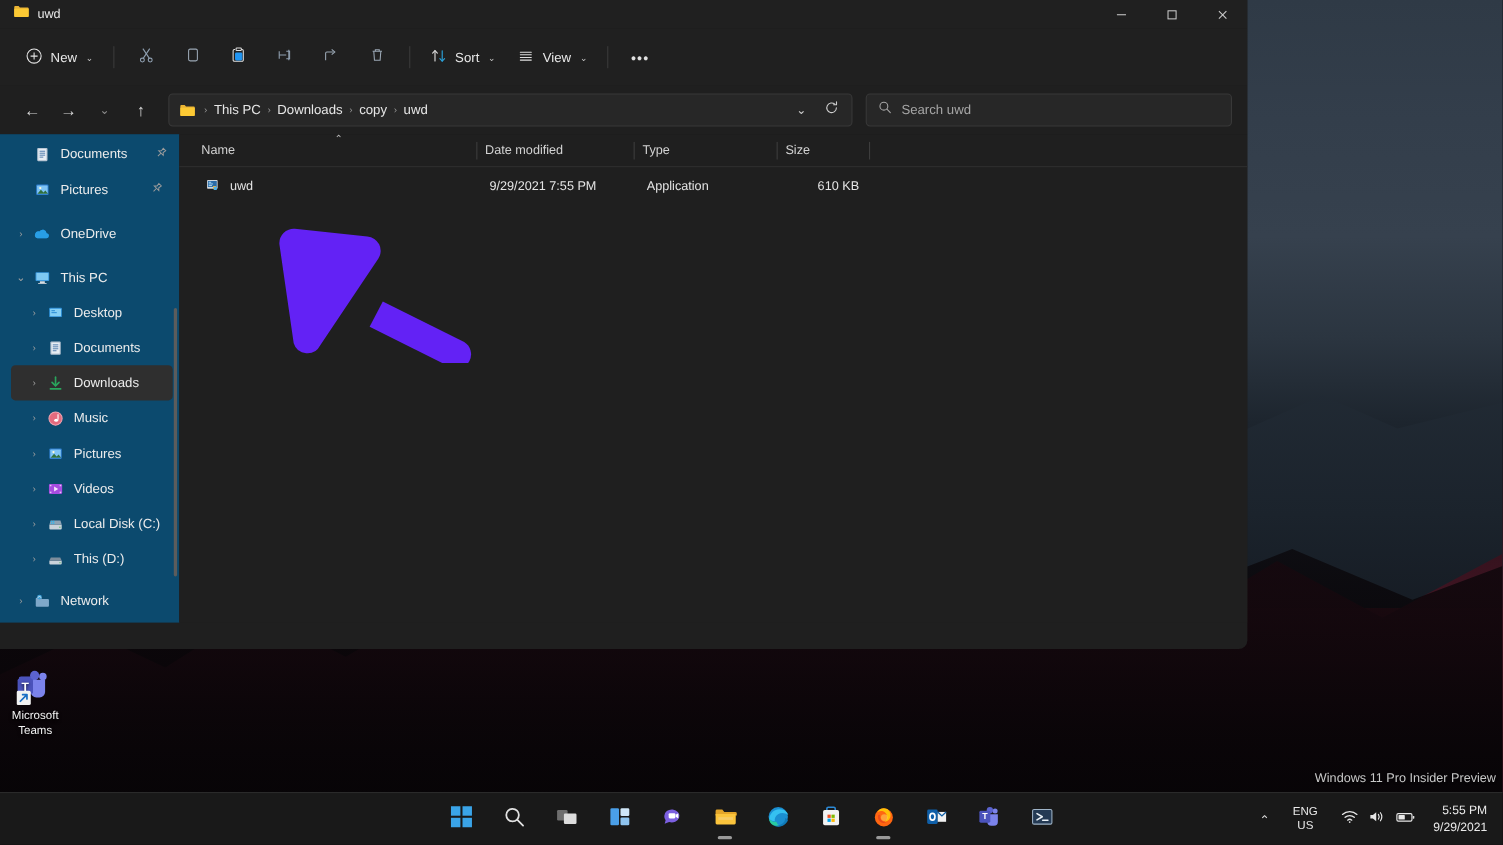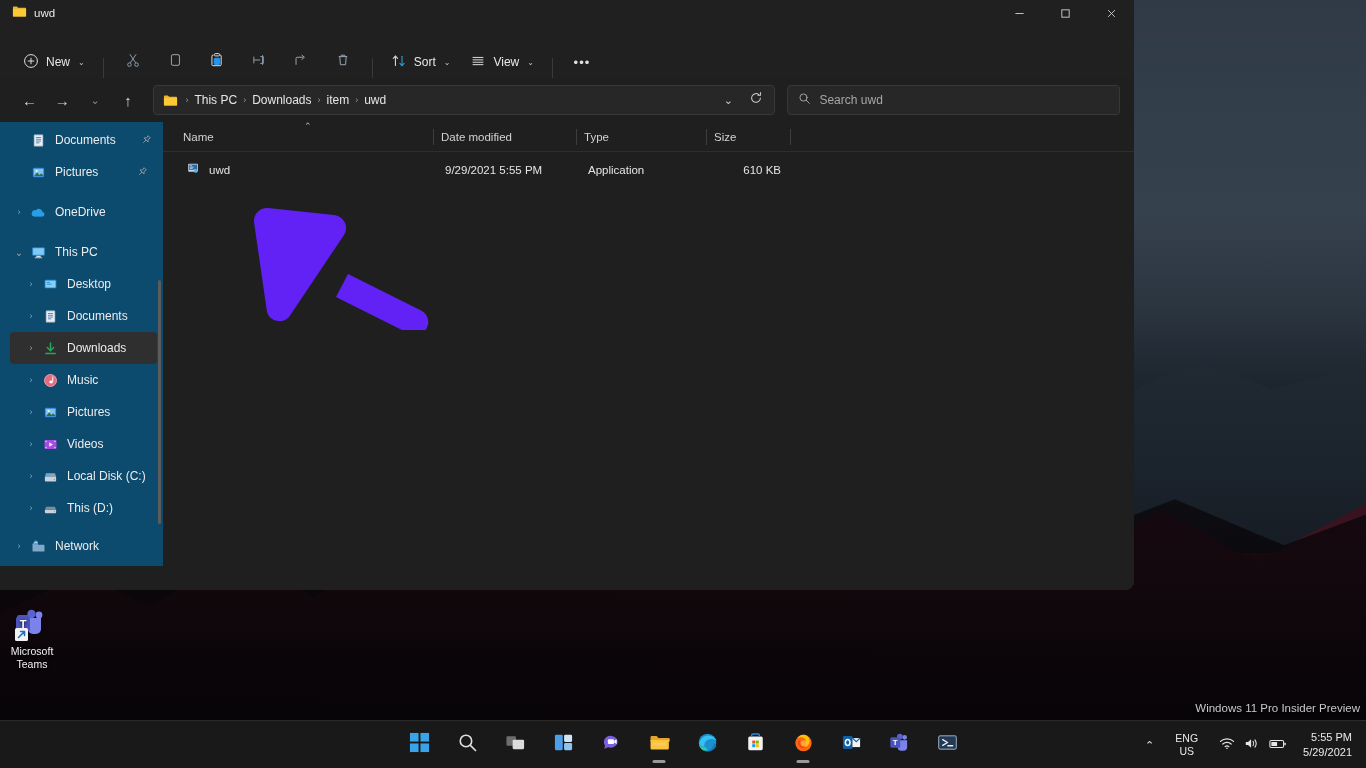--- a/index.html
+++ b/index.html
@@ -83,21 +83,21 @@
   #titlebar .tab-area { display:flex; align-items:center; gap:7px; padding-left:12px; }
   #titlebar .title-text { font-size:11.5px; color:#e8e8e8; }
   .win-controls { position:absolute; right:0; top:0; height:26px; display:flex; }
   .win-btn {
     width:46px; height:26px; display:flex; align-items:center; justify-content:center;
     color:#cfcfcf;
   }
 
   
   #commandbar {
-    height:52px; background:#202020; display:flex; align-items:flex-end;
+    height:52px; background:#202020; display:flex; align-items:center;
     padding:0 14px; gap:2px;
   }
   .cmd-item {
     display:flex; align-items:center; gap:7px; height:32px;
     padding:0 9px; border-radius:4px; font-size:12px; color:#e8e8e8;
   }
   .cmd-icon-btn {
     width:40px; height:32px; display:flex; align-items:center; justify-content:center;
     border-radius:4px;
   }
@@ -415,21 +415,21 @@
           <path d="M1 3.6a1 1 0 0 1 1-1h3.2l1.3 1.5H14a1 1 0 0 1 1 1v7.3a1 1 0 0 1-1 1H2a1 1 0 0 1-1-1z" fill="#EBB434"></path>
           <path d="M1 5.3h14v7.1a1 1 0 0 1-1 1H2a1 1 0 0 1-1-1z" fill="#FCC934"></path>
         </svg>
       </span>
       <div class="crumbs">
         <span class="crumb-sep">›</span>
         <span class="crumb">This PC</span>
         <span class="crumb-sep">›</span>
         <span class="crumb">Downloads</span>
         <span class="crumb-sep">›</span>
-        <span class="crumb">item</span>
+        <span class="crumb">copy</span>
         <span class="crumb-sep">›</span>
         <span class="crumb">uwd</span>
       </div>
       <div class="addr-right">
         <div class="addr-btn" style="font-size:11px">⌄</div>
         <div class="addr-btn">
           <span>
             <svg viewBox="0 0 16 16" width="14" height="14" fill="none" stroke="#cdcdcd" stroke-width="1.15" stroke-linecap="round">
               <path d="M13 8a5 5 0 1 1-1.6-3.7"></path>
                 <path d="M13.1 1.8v3h-3"></path>
@@ -682,21 +682,21 @@
                   <rect x="3.1" y="3.7" width="2.6" height="1.1"></rect>
                   <rect x="3.1" y="5.4" width="4.4" height="1.1"></rect>
                   <rect x="3.1" y="7.1" width="3.4" height="1.1"></rect>
                 </g>
               <rect x="7.6" y="8.2" width="3.2" height="3.2" rx=".4" fill="#f2b63c"></rect>
               <rect x="8.4" y="9" width="3.2" height="3.2" rx=".4" fill="#4fb0e8"></rect>
             </svg>
           </span>
           <span>uwd</span>
         </div>
-        <div class="cell" style="width:143px">9/29/2021 5:55 PM</div>
+        <div class="cell" style="width:143px">9/29/2021 7:55 PM</div>
         <div class="cell" style="width:130px">Application</div>
         <div class="cell" style="width:85px;justify-content:flex-end;padding-right:14px">610 KB</div>
       </div>
 
     </div>
   </div>
 
 </div>
 
 <svg id="arrow" viewBox="0 0 210 140">
@@ -869,16 +869,16 @@
       <span>
         <svg viewBox="0 0 20 12" width="18" height="12">
           <rect x="1" y="2.2" width="15.2" height="7.6" rx="1.4" fill="none" stroke="#e6e6e6" stroke-width="1.2"></rect>
           <rect x="2.6" y="3.8" width="6.4" height="4.4" rx=".6" fill="#e6e6e6"></rect>
           <rect x="17" y="4.6" width="1.6" height="2.8" rx=".6" fill="#e6e6e6"></rect>
         </svg>
       </span>
     </div>
     <div id="clock">
       <div>5:55 PM</div>
-      <div>5/29/2021</div>
+      <div>9/29/2021</div>
     </div>
   </div>
 </div>
 
 </body></html>

